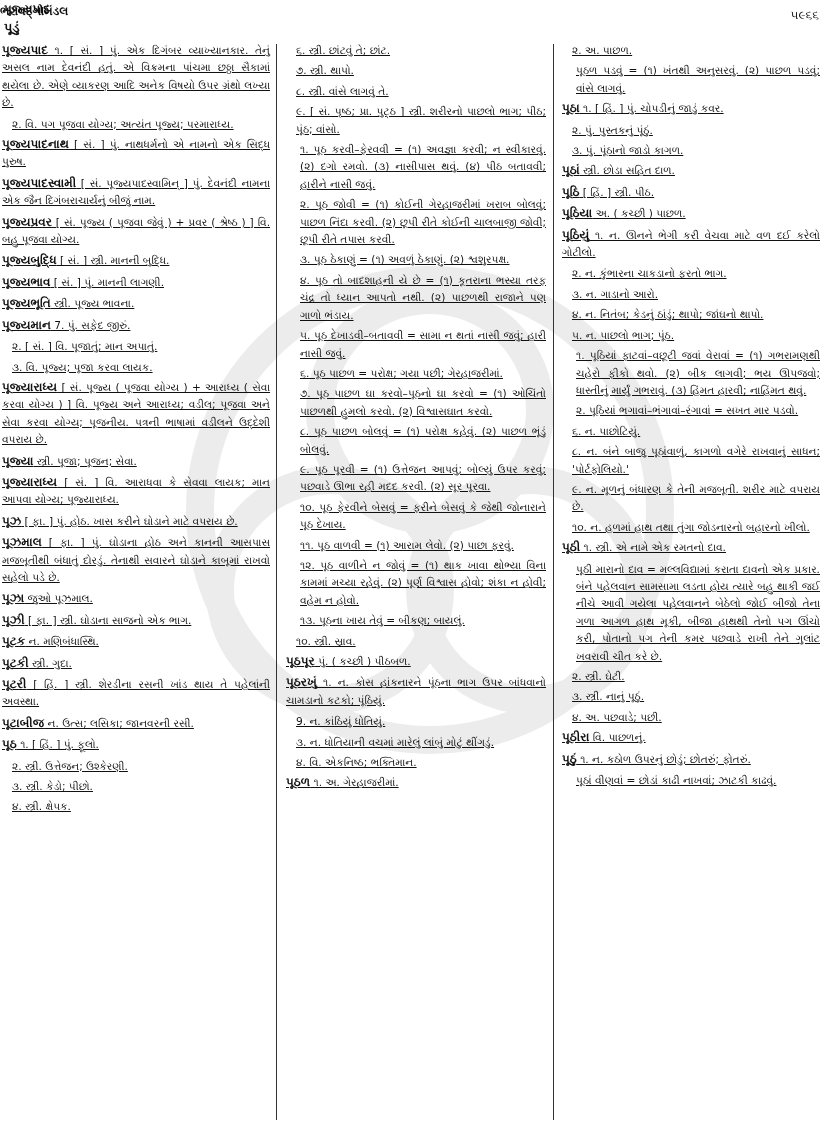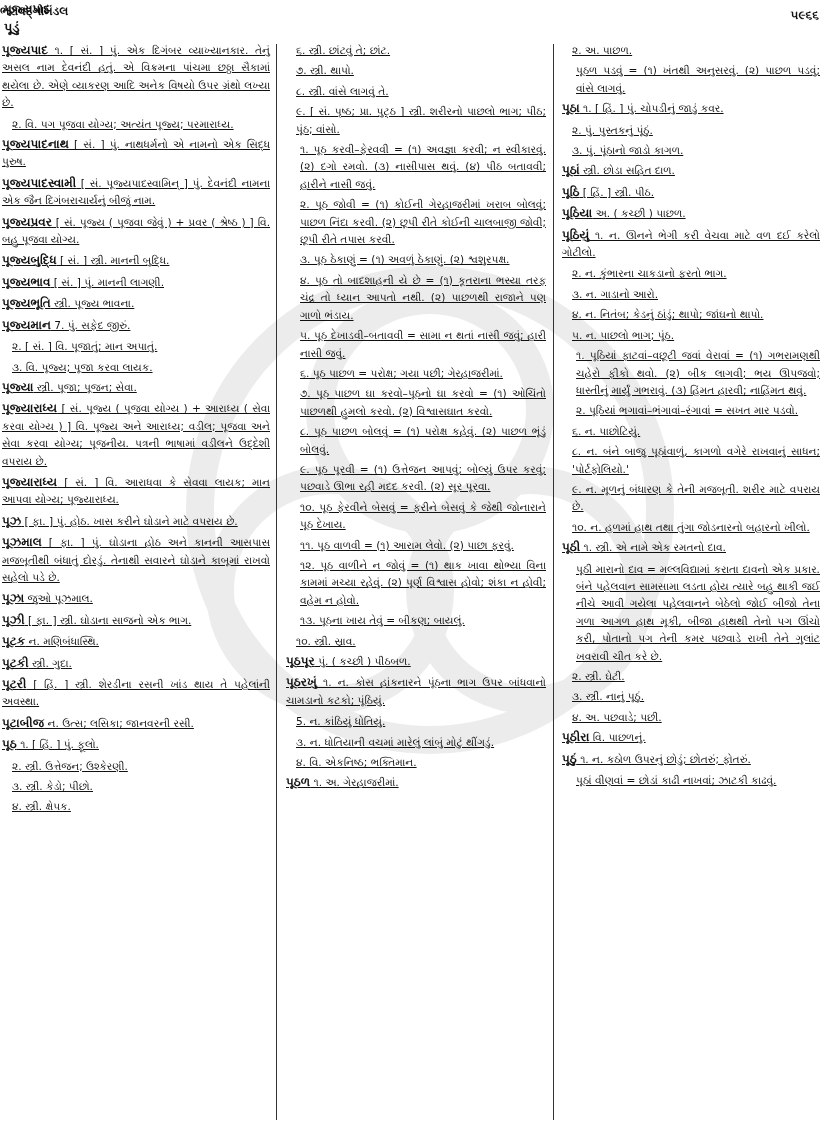--- a/index.html
+++ b/index.html
@@ -10,21 +10,21 @@
   .watermark {
     position: absolute; left: 170px; top: 230px; width: 520px; height: 560px;
     pointer-events: none; opacity: 0.07;
   }
   .header {
     position: absolute; left: 0; top: 0; width: 825px; height: 42px;
   }
   .hdr-left { position: absolute; left: 4px; top: 2px; font-size: 12px; font-weight: bold; }
   .hdr-left2 { position: absolute; left: 4px; top: 20px; font-size: 13px; font-weight: bold; }
   .hdr-center { position: absolute; left: 0; width: 825px; top: 4px; text-align: left; font-size: 12px; font-weight: bold; }
-  .hdr-right { position: absolute; right: 6px; top: 8px; font-size: 12px; font-weight: bold; }
+  .hdr-right { position: absolute; right: 6px; top: 8px; font-size: 12px; font-weight: normal; }
   .col {
     position: absolute; top: 42px; height: 1079px; overflow: hidden;
     font-size: 10.6px; line-height: 17.4px; box-sizing: border-box; text-decoration: underline;
   }
   .col1 { left: 2px; width: 272px; padding-right: 4px; }
   .col2 { left: 280px; width: 270px; padding-left: 6px; padding-right: 4px; }
   .col3 { left: 556px; width: 268px; padding-left: 6px; padding-right: 4px; }
   .divider { position: absolute; top: 44px; width: 1px; height: 1076px; background: #333; }
   .d1 { left: 276px; }
   .d2 { left: 553px; }
@@ -60,22 +60,22 @@
     <p class="sub">૨. વિ. પગ પૂજવા યોગ્ય; અત્યંત પૂજ્ય; પરમારાધ્ય.</p>
     <p class="entry"><span class="hw">પૂજ્યપાદનાથ</span><span> [ સં. ] પું. નાથધર્મનો એ નામનો એક સિદ્ધ પુરુષ.</span></p>
     <p class="entry"><span class="hw">પૂજ્યપાદસ્વામી</span><span> [ સં. પૂજ્યપાદસ્વામિન્ ] પું. દેવનંદી નામના એક જૈન દિગંબરાચાર્યનું બીજું નામ.</span></p>
     <p class="entry"><span class="hw">પૂજ્યપ્રવર</span><span> [ સં. પૂજ્ય ( પૂજવા જેવું ) + પ્રવર ( શ્રેષ્ઠ ) ] વિ. બહુ પૂજવા યોગ્ય.</span></p>
     <p class="entry"><span class="hw">પૂજ્યબુદ્ધિ</span><span> [ સં. ] સ્ત્રી. માનની બુદ્ધિ.</span></p>
     <p class="entry"><span class="hw">પૂજ્યભાવ</span><span> [ સં. ] પું. માનની લાગણી.</span></p>
     <p class="entry"><span class="hw">પૂજ્યભૂતિ</span><span> સ્ત્રી. પૂજ્ય ભાવના.</span></p>
     <p class="entry"><span class="hw">પૂજ્યમાન</span><span> 7. પું. સફેદ જીરું.</span></p>
     <p class="sub">૨. [ સં. ] વિ. પૂજાતું; માન અપાતું.</p>
     <p class="sub">૩. વિ. પૂજ્ય; પૂજા કરવા લાયક.</p>
+    <p class="entry"><span class="hw">પૂજ્યારાધ્ય</span><span> [ સં. પૂજ્ય ( પૂજવા યોગ્ય ) + આરાધ્ય ( સેવા કરવા યોગ્ય ) ] વિ. પૂજ્ય અને આરાધ્ય; વડીલ; પૂજવા અને સેવા કરવા યોગ્ય; પૂજનીય. પત્રની ભાષામાં વડીલને ઉદ્દેશી વપરાય છે.</span></p>
     <p class="entry"><span class="hw">પૂજ્યા</span><span> સ્ત્રી. પૂજા; પૂજન; સેવા.</span></p>
-    <p class="entry"><span class="hw">પૂજ્યારાધ્ય</span><span> [ સં. પૂજ્ય ( પૂજવા યોગ્ય ) + આરાધ્ય ( સેવા કરવા યોગ્ય ) ] વિ. પૂજ્ય અને આરાધ્ય; વડીલ; પૂજવા અને સેવા કરવા યોગ્ય; પૂજનીય. પત્રની ભાષામાં વડીલને ઉદ્દેશી વપરાય છે.</span></p>
     <p class="entry"><span class="hw">પૂજ્યારાધ્ય</span><span> [ સં. ] વિ. આરાધવા કે સેવવા લાયક; માન આપવા યોગ્ય; પૂજ્યારાધ્ય.</span></p>
     <p class="entry"><span class="hw">પૂઝ</span><span> [ ફા. ] પું. હોઠ. ખાસ કરીને ઘોડાને માટે વપરાય છે.</span></p>
     <p class="entry"><span class="hw">પૂઝમાલ</span><span> [ ફા. ] પું. ઘોડાના હોઠ અને કાનની આસપાસ મજબૂતીથી બંધાતું દોરડું. તેનાથી સવારને ઘોડાને કાબૂમાં રાખવો સહેલો પડે છે.</span></p>
     <p class="entry"><span class="hw">પૂઝા</span><span> જુઓ પૂઝમાલ.</span></p>
     <p class="entry"><span class="hw">પૂઝી</span><span> [ ફા. ] સ્ત્રી. ઘોડાના સાજનો એક ભાગ.</span></p>
     <p class="entry"><span class="hw">પૂટક</span><span> ન. મણિબંધાસ્થિ.</span></p>
     <p class="entry"><span class="hw">પૂટકી</span><span> સ્ત્રી. ગુદા.</span></p>
     <p class="entry"><span class="hw">પૂટરી</span><span> [ હિં. ] સ્ત્રી. શેરડીના રસની ખાંડ થાય તે પહેલાંની અવસ્થા.</span></p>
     <p class="entry"><span class="hw">પૂટાબીજ</span><span> ન. ઉત્સ; લસિકા; જાનવરની રસી.</span></p>
     <p class="entry"><span class="hw">પૂઠ</span><span> ૧. [ હિં. ] પું. ફૂલો.</span></p>
@@ -97,21 +97,21 @@
     <p class="idiom">૭. પૂઠ પાછળ ઘા કરવો–પૂઠનો ઘા કરવો = (૧) ઓચિંતો પાછળથી હુમલો કરવો. (૨) વિશ્વાસઘાત કરવો.</p>
     <p class="idiom">૮. પૂઠ પાછળ બોલવું = (૧) પરોક્ષ કહેવું. (૨) પાછળ ભૂંડું બોલવું.</p>
     <p class="idiom">૯. પૂઠ પૂરવી = (૧) ઉત્તેજન આપવું; બોલ્યું ઉપર કરવું; પછવાડે ઊભા રહી મદદ કરવી. (૨) સૂર પૂરવા.</p>
     <p class="idiom">૧૦. પૂઠ ફેરવીને બેસવું = ફરીને બેસવું કે જેથી જોનારાને પૂઠ દેખાય.</p>
     <p class="idiom">૧૧. પૂઠ વાળવી = (૧) આરામ લેવો. (૨) પાછા ફરવું.</p>
     <p class="idiom">૧૨. પૂઠ વાળીને ન જોવું = (૧) થાક ખાવા થોભ્યા વિના કામમાં મચ્યા રહેવું. (૨) પૂર્ણ વિશ્વાસ હોવો; શંકા ન હોવી; વહેમ ન હોવો.</p>
     <p class="idiom">૧૩. પૂઠના ખાય તેવું = બીકણ; બાયલું.</p>
     <p class="sub">૧૦. સ્ત્રી. સ્રાવ.</p>
     <p class="entry"><span class="hw">પૂઠપૂર</span><span> પું. ( કચ્છી ) પીઠબળ.</span></p>
     <p class="entry"><span class="hw">પૂઠરખું</span><span> ૧. ન. કોસ હાંકનારને પૂંઠના ભાગ ઉપર બાંધવાનો ચામડાનો કટકો; પૂંઠિયું.</span></p>
-    <p class="sub">5. ન. કાંઠિયું ધોતિયું.</p>
+    <p class="sub">9. ન. કાંઠિયું ધોતિયું.</p>
     <p class="sub">૩. ન. ધોતિયાની વચમાં મારેલું લાંબું મોટું થીંગડું.</p>
     <p class="sub">૪. વિ. એકનિષ્ઠ; ભક્તિમાન.</p>
     <p class="entry"><span class="hw">પૂઠળ</span><span> ૧. અ. ગેરહાજરીમાં.</span></p>
   </div>
 <div class="col col3">
     <p class="sub">૨. અ. પાછળ.</p>
     <p class="idiom">પૂઠળ પડવું = (૧) ખંતથી અનુસરવું. (૨) પાછળ પડવું; વાંસે લાગવું.</p>
     <p class="entry"><span class="hw">પૂઠા</span><span> ૧. [ હિં. ] પું. ચોપડીનું જાડું કવર.</span></p>
     <p class="sub">૨. પું. પુસ્તકનું પૂંઠું.</p>
     <p class="sub">૩. પું. પૂંઠાનો જાડો કાગળ.</p>

